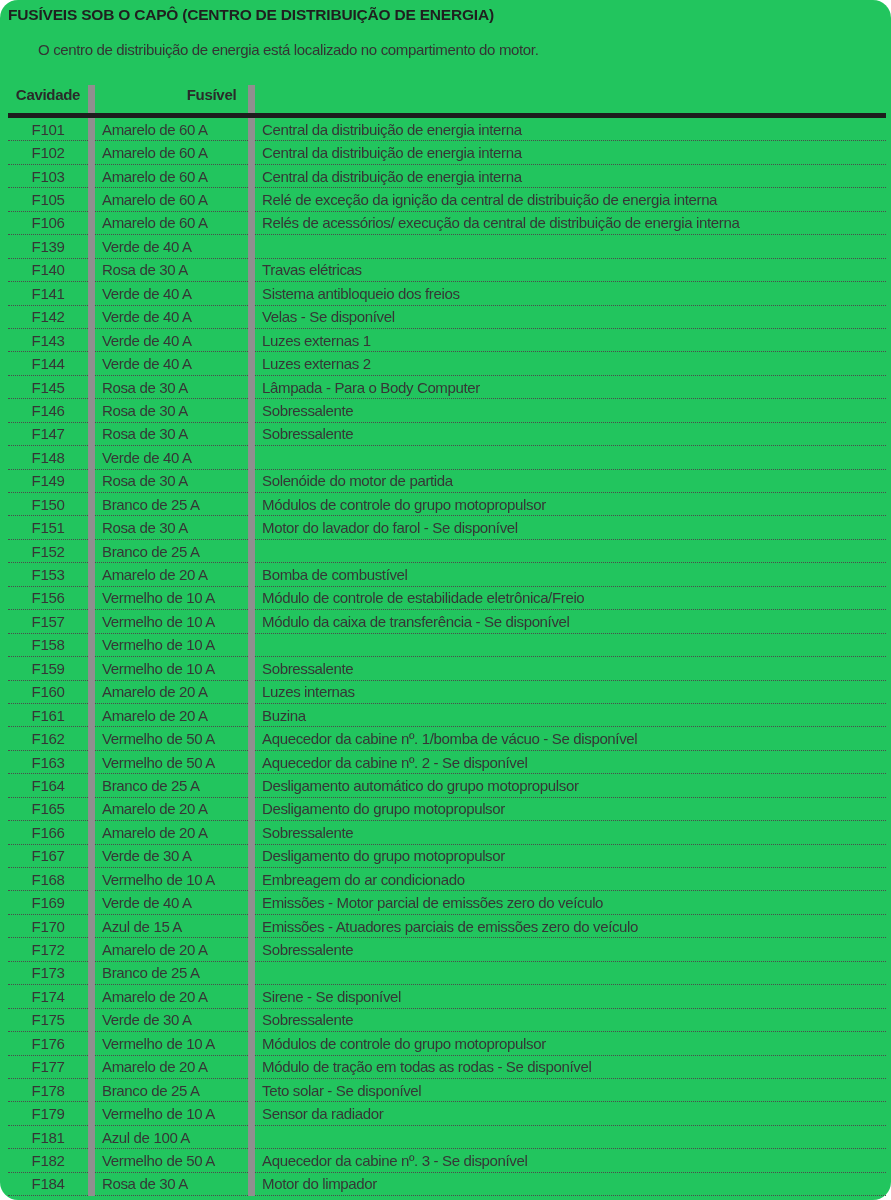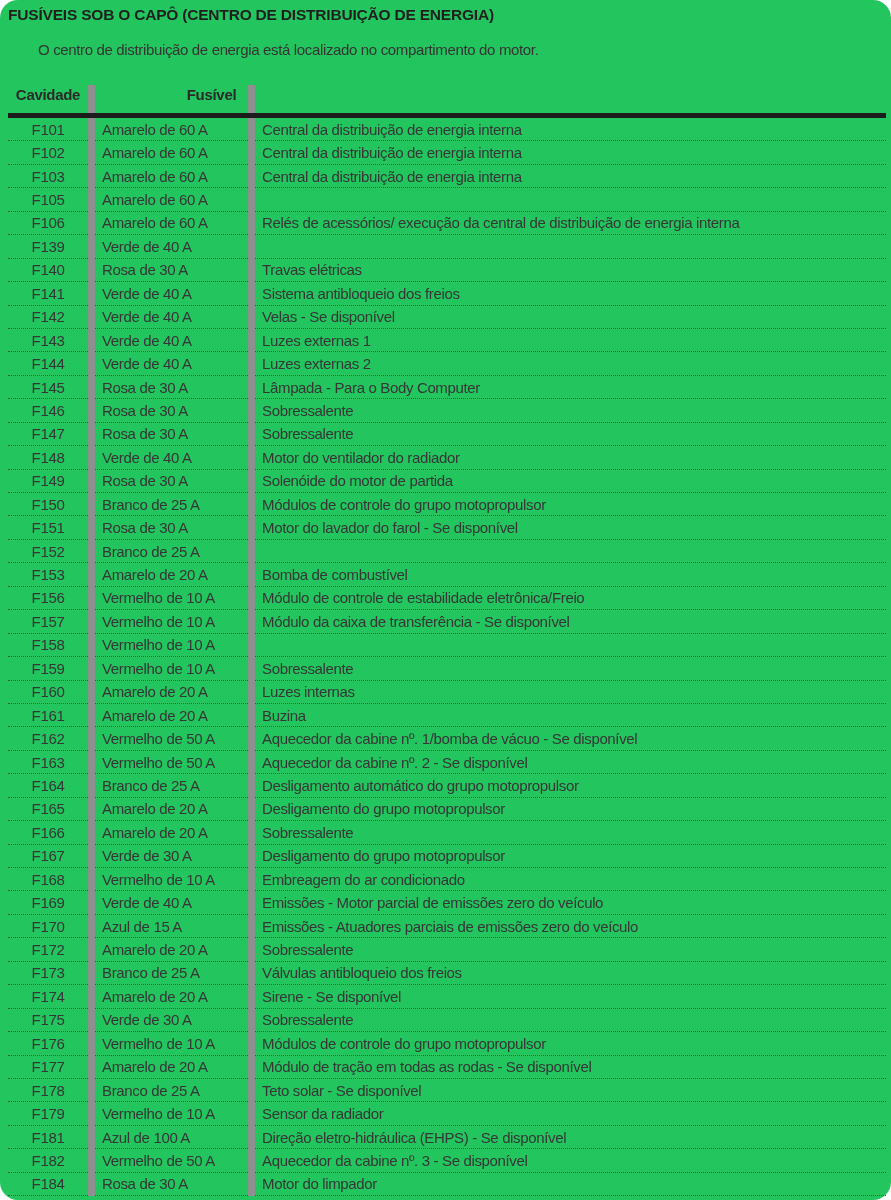--- a/index.html
+++ b/index.html
@@ -139,20 +139,21 @@
     <div class="td col-fuse">Amarelo de 60 A</div>
     <div class="col-gap"></div>
     <div class="td col-desc">Central da distribuição de energia interna</div>
   </div>
 
   <div class="tr">
     <div class="td col-cavity">F105</div>
     <div class="col-gap"></div>
     <div class="td col-fuse">Amarelo de 60 A</div>
     <div class="col-gap"></div>
+    <div class="td col-desc">Relé de exceção da ignição da central de distribuição de energia interna</div>
   </div>
 
   <div class="tr">
     <div class="td col-cavity">F106</div>
     <div class="col-gap"></div>
     <div class="td col-fuse">Amarelo de 60 A</div>
     <div class="col-gap"></div>
     <div class="td col-desc">Relés de acessórios/ execução da central de distribuição de energia interna</div>
   </div>
 
@@ -225,21 +226,20 @@
     <div class="td col-fuse">Rosa de 30 A</div>
     <div class="col-gap"></div>
     <div class="td col-desc">Sobressalente</div>
   </div>
 
   <div class="tr">
     <div class="td col-cavity">F148</div>
     <div class="col-gap"></div>
     <div class="td col-fuse">Verde de 40 A</div>
     <div class="col-gap"></div>
-    <div class="td col-desc">Motor do ventilador do radiador</div>
   </div>
 
   <div class="tr">
     <div class="td col-cavity">F149</div>
     <div class="col-gap"></div>
     <div class="td col-fuse">Rosa de 30 A</div>
     <div class="col-gap"></div>
     <div class="td col-desc">Solenóide do motor de partida</div>
   </div>
 
@@ -399,21 +399,20 @@
     <div class="td col-fuse">Amarelo de 20 A</div>
     <div class="col-gap"></div>
     <div class="td col-desc">Sobressalente</div>
   </div>
 
   <div class="tr">
     <div class="td col-cavity">F173</div>
     <div class="col-gap"></div>
     <div class="td col-fuse">Branco de 25 A</div>
     <div class="col-gap"></div>
-    <div class="td col-desc">Válvulas antibloqueio dos freios</div>
   </div>
 
   <div class="tr">
     <div class="td col-cavity">F174</div>
     <div class="col-gap"></div>
     <div class="td col-fuse">Amarelo de 20 A</div>
     <div class="col-gap"></div>
     <div class="td col-desc">Sirene - Se disponível</div>
   </div>
 
@@ -455,21 +454,20 @@
     <div class="td col-fuse">Vermelho de 10 A</div>
     <div class="col-gap"></div>
     <div class="td col-desc">Sensor da radiador</div>
   </div>
 
   <div class="tr">
     <div class="td col-cavity">F181</div>
     <div class="col-gap"></div>
     <div class="td col-fuse">Azul de 100 A</div>
     <div class="col-gap"></div>
-    <div class="td col-desc">Direção eletro-hidráulica (EHPS) - Se disponível</div>
   </div>
 
   <div class="tr">
     <div class="td col-cavity">F182</div>
     <div class="col-gap"></div>
     <div class="td col-fuse">Vermelho de 50 A</div>
     <div class="col-gap"></div>
     <div class="td col-desc">Aquecedor da cabine nº. 3 - Se disponível</div>
   </div>
 

